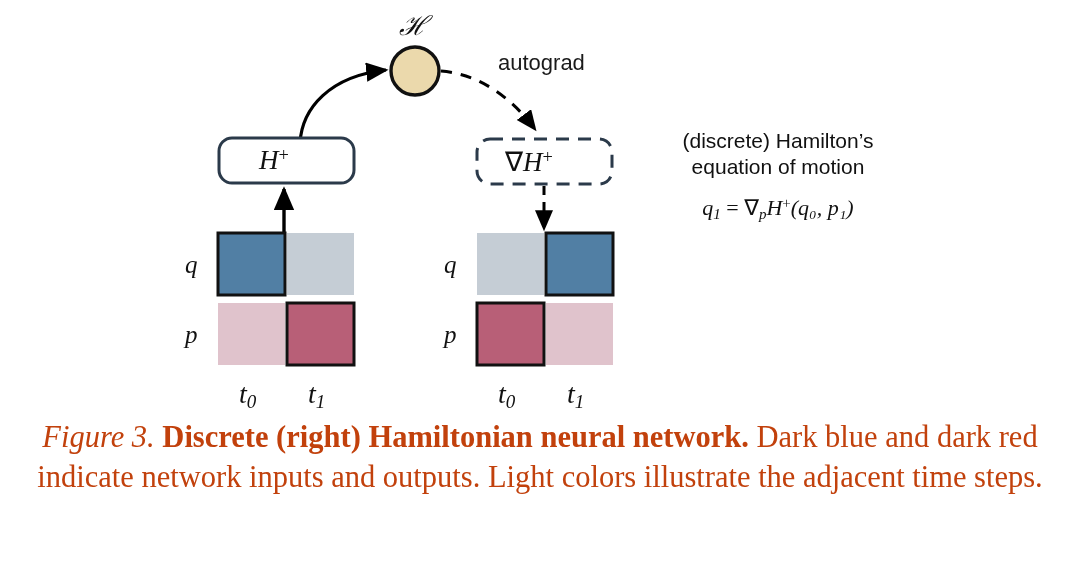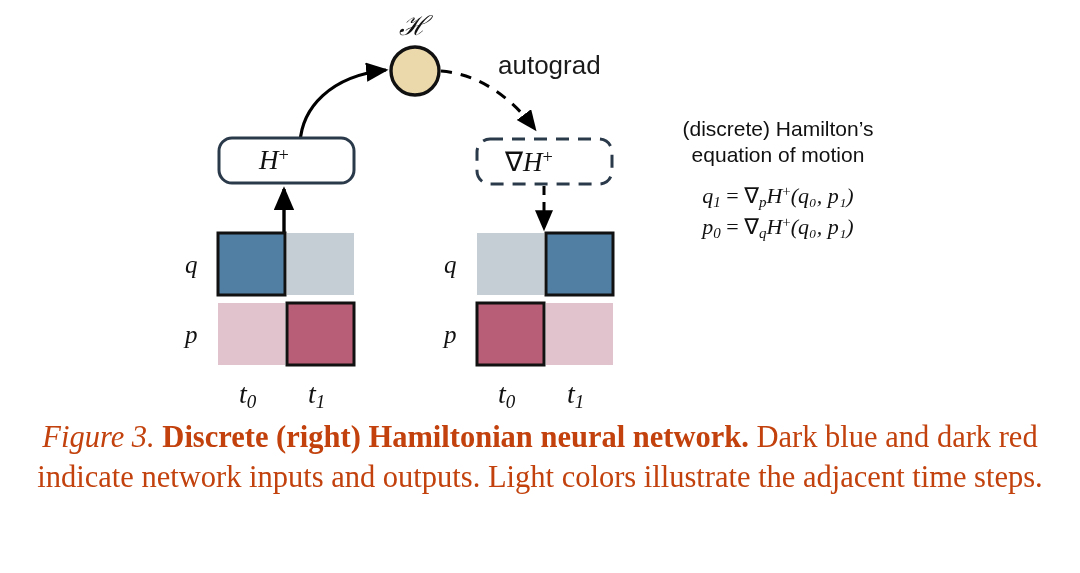--- a/index.html
+++ b/index.html
@@ -44,21 +44,21 @@
 
   .script-h {
     font-size: 27px;
     font-family: "Liberation Serif", serif;
     font-style: italic;
   }
   .box-label {
     font-size: 27px;
   }
   .autograd-label {
-    font-size: 26px;
+    font-size: 22px;
     color: #1a1a1a;
   }
   .rowlabel {
     font-size: 25px;
   }
   .ticklabel {
     font-size: 28px;
   }
   .sub {
     font-size: 0.68em;
@@ -68,21 +68,21 @@
   .sup {
     font-size: 0.68em;
     vertical-align: 0.44em;
     font-style: normal;
   }
 
   
   #annotation-block {
     position: absolute;
     left: 628px;
-    top: 116px;
+    top: 128px;
     width: 300px;
   }
   .ann-line {
     font-family: "Liberation Sans", sans-serif;
     font-size: 21px;
     color: #111111;
     text-align: center;
     line-height: 1.22;
     white-space: nowrap;
   }
@@ -192,23 +192,20 @@
   </div>
 
   <div id="annotation-block">
     <div class="ann-line">(discrete) Hamilton’s</div>
     <div class="ann-line">equation of motion</div>
 
     <div id="equations">
       <div class="eq-line">
         <span>q</span><span class="sub">1</span><span class="op"> = </span><span class="op">∇</span><span class="sub">p</span><span>H</span><span class="sup">+</span><span>(q₀, p₁)</span>
       </div>
-      <div class="eq-line">
-        <span>p</span><span class="sub">0</span><span class="op"> = </span><span class="op">∇</span><span class="sub">q</span><span>H</span><span class="sup">+</span><span>(q₀, p₁)</span>
-      </div>
     </div>
   </div>
 
   <div id="caption">
     <span class="fignum">Figure 3.</span>
     <span class="lead">Discrete (right) Hamiltonian neural network.</span>
     <span>Dark blue and dark red indicate network inputs and outputs. Light colors illustrate the adjacent time steps.</span>
   </div>
 
 </div>

